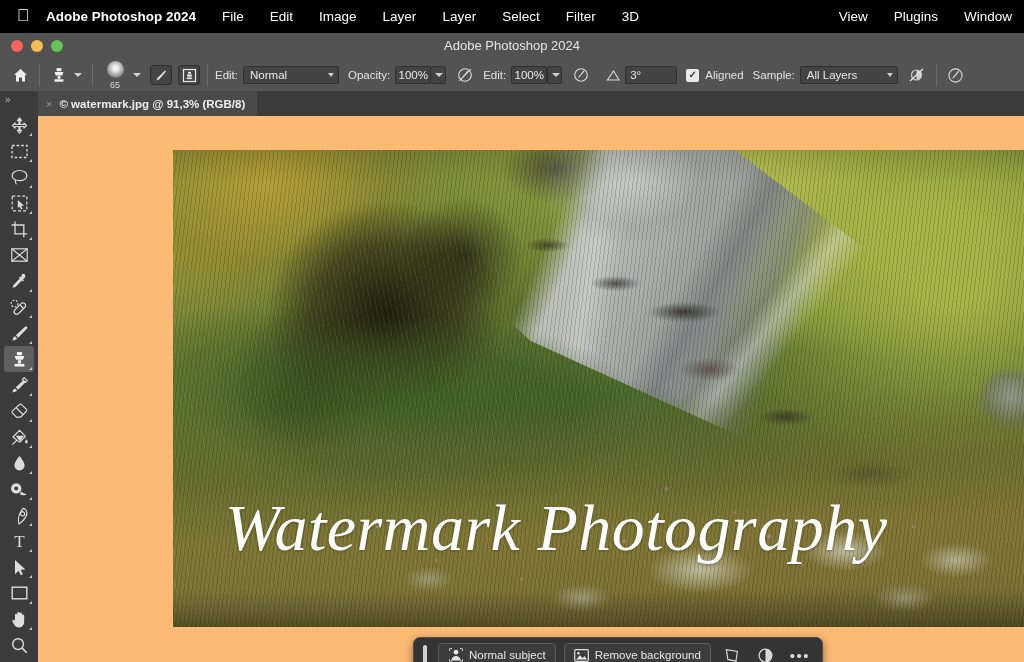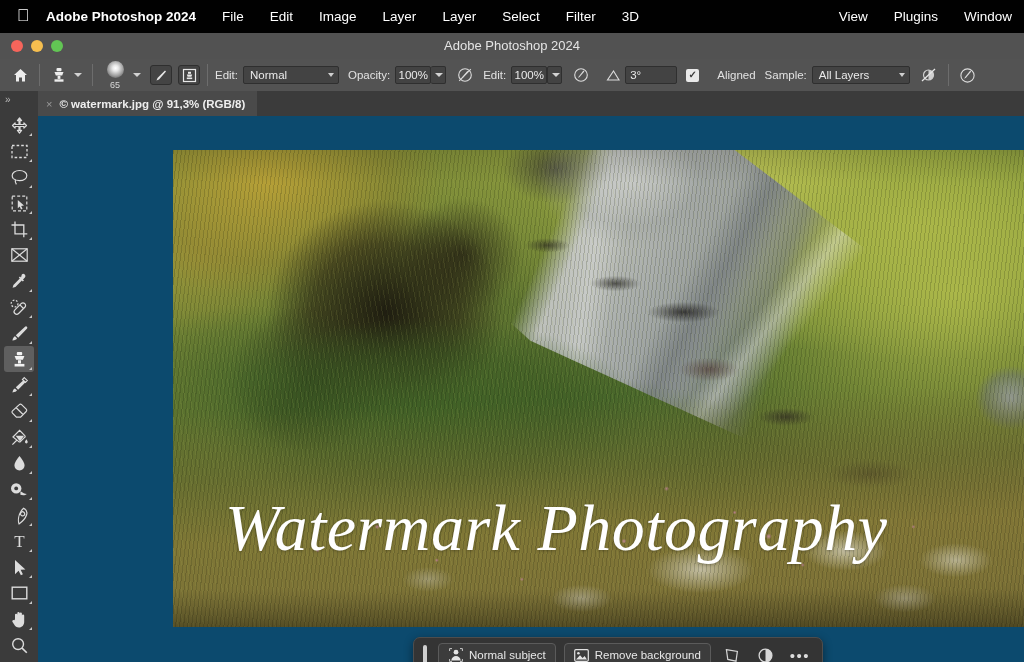--- a/index.html
+++ b/index.html
@@ -132,21 +132,21 @@
   .tool .tri {
     position:absolute; right:2px; bottom:2px;
     width:0;height:0;border-left:3px solid transparent;
     border-bottom:3px solid #c8c8c8;
   }
   .tool svg { display:block; }
 
   
   #canvasarea {
     position:absolute; left:38px; top:83px; right:0; bottom:0;
-    background:#0c4a6e; overflow:hidden;
+    background:#fdba74; overflow:hidden;
   }
   #photo {
     position:absolute; left:135px; top:34px; width:851px; height:477px;
     overflow:hidden; background:#2f3a22;
   }
   #photo .layer { position:absolute; inset:0; }
 
   
   #ctxbar {
     position:absolute; left:375px; top:521px;
@@ -299,21 +299,21 @@
         <path d="M1.5 11 L13 11 L7.5 2 Z" fill="none" stroke="#dcdcdc" stroke-width="1.1"></path>
       </svg>
     </div>
     <div class="field" style="width:52px">
       <span>3°</span>
     </div>
     <div style="width:9px"></div>
     <div class="chk">
       <span>✓</span>
     </div>
-    <span class="label" style="margin-left:18px">Aligned</span>
+    <span class="label" style="margin-left:6px">Aligned</span>
     <div style="width:4px"></div>
     <span class="label">Sample:</span>
     <div class="combo" style="width:98px">
       <span>All Layers</span>
       <span class="caret"></span>
     </div>
     <div style="width:7px"></div>
     <div class="obtn">
       <svg width="17" height="16" viewBox="0 0 17 16">
         <circle cx="8.5" cy="8" r="5" fill="none" stroke="#cfcfcf" stroke-width="1.2"></circle>

